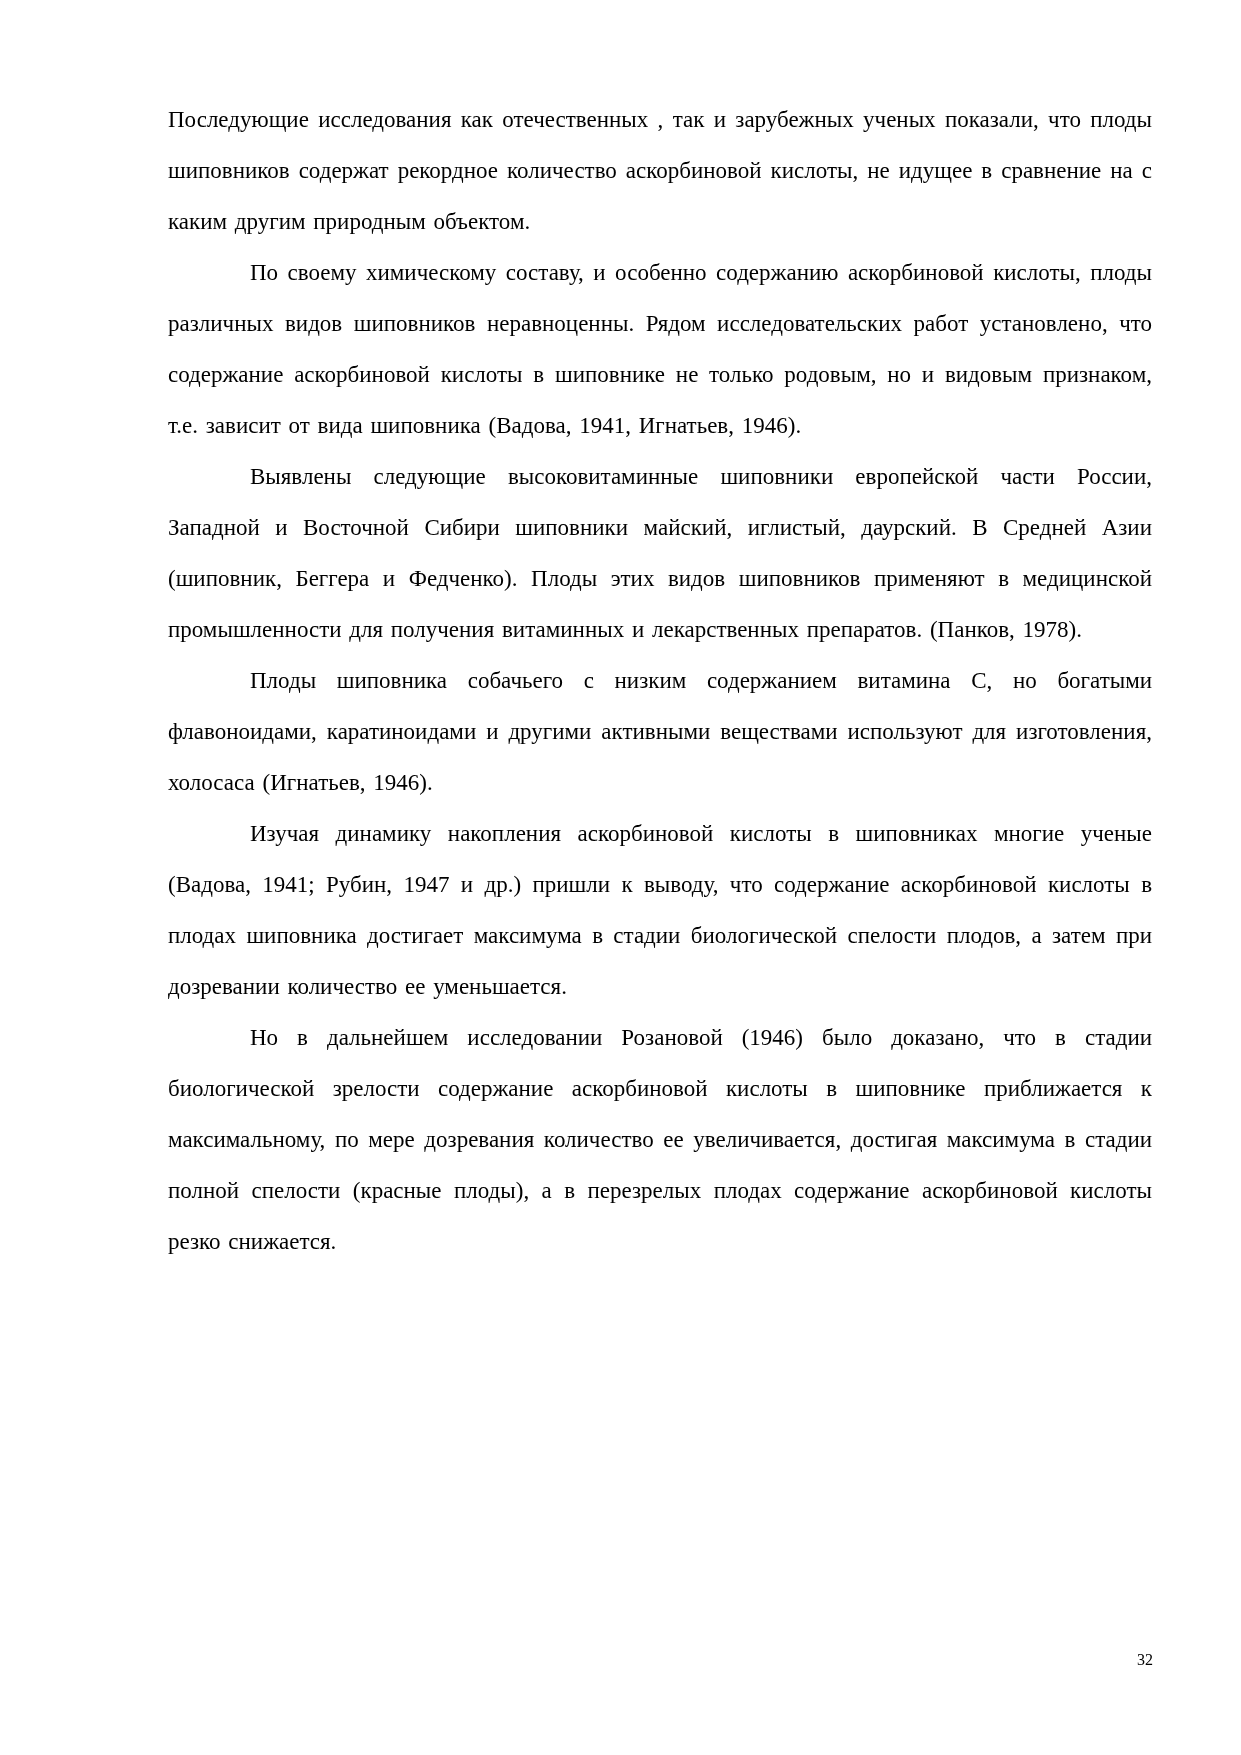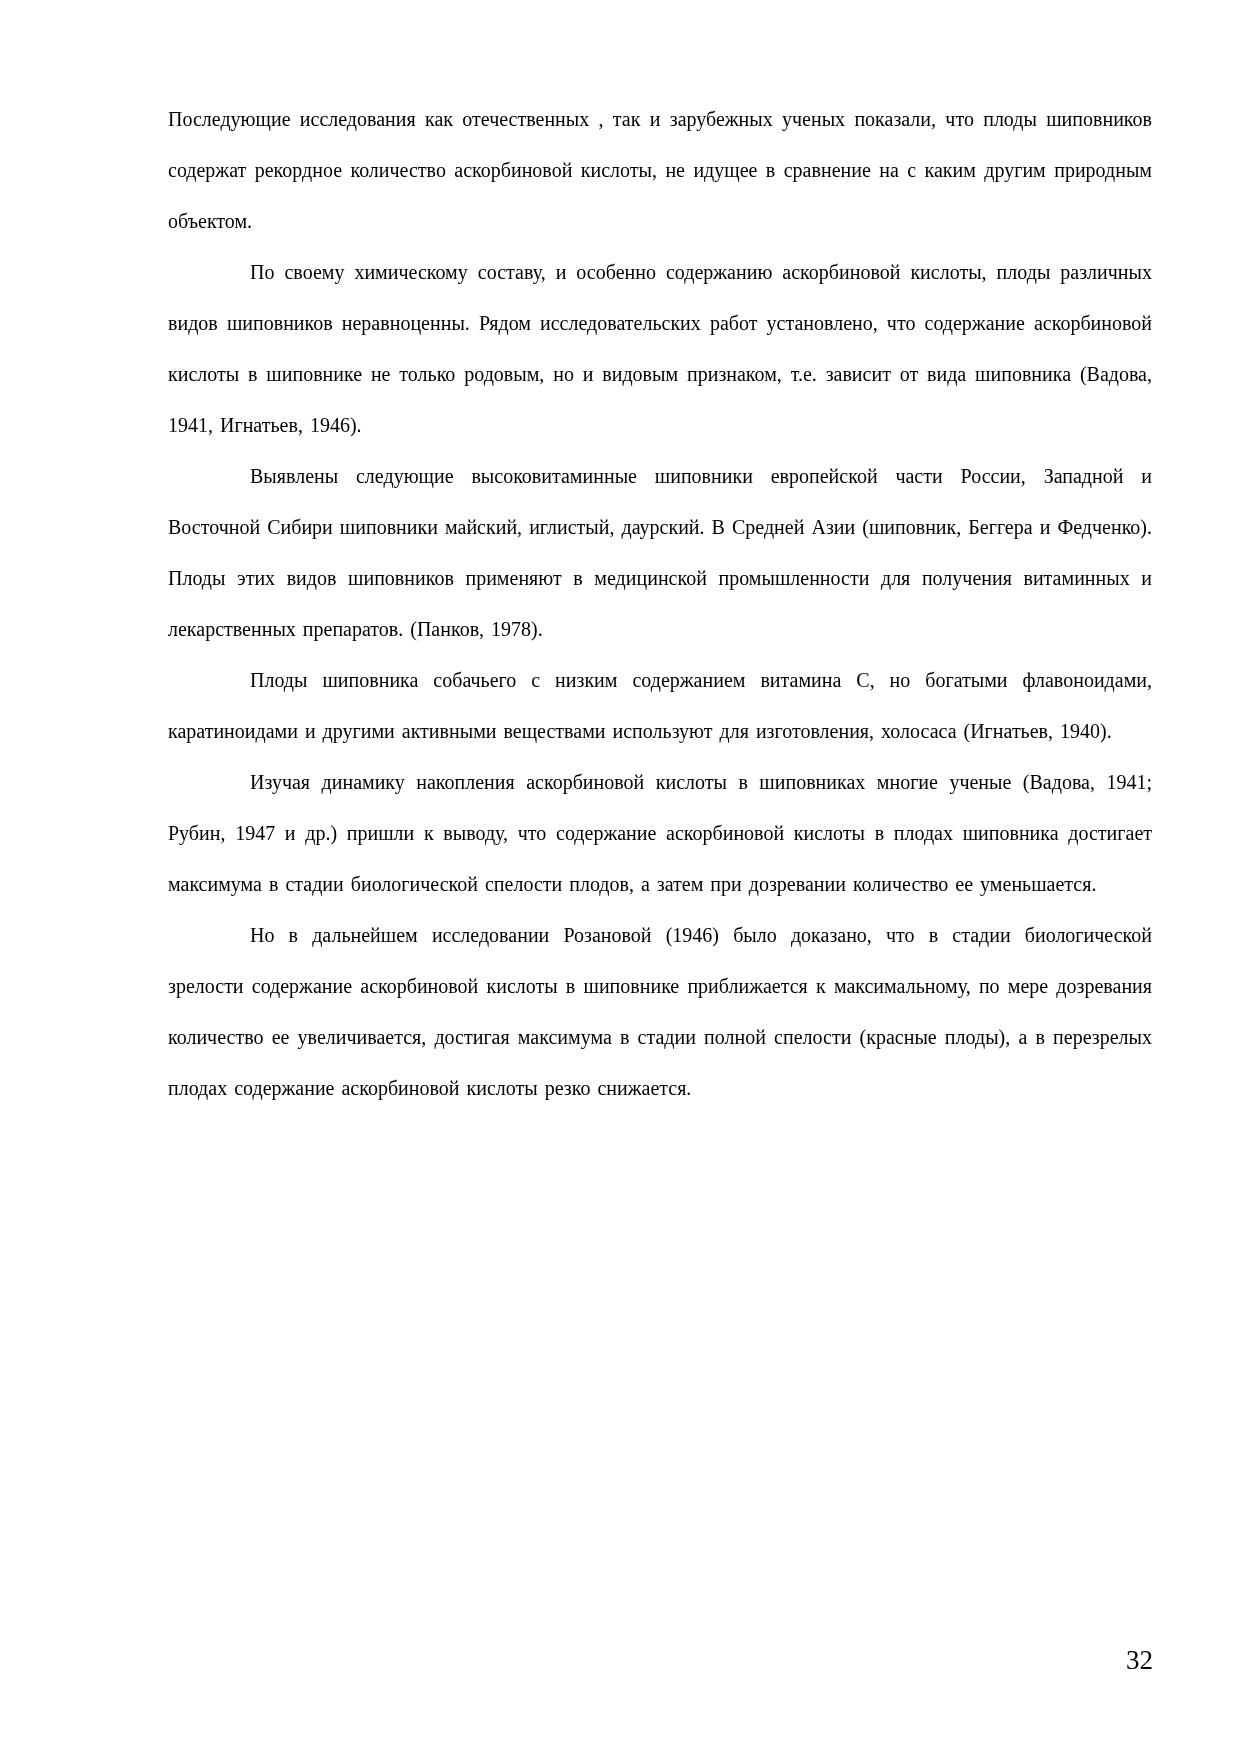--- a/index.html
+++ b/index.html
@@ -17,46 +17,46 @@
     color: #000000;
   }
   .content {
     position: absolute;
     left: 168px;
     top: 94px;
     width: 984px;
   }
   .para {
     margin: 0;
-    font-size: 20px;
+    font-size: 23px;
     line-height: 51px;
     text-align: justify;
     text-indent: 82px;
     color: #000000;
     word-spacing: 2px;
   }
   .para.no-indent {
     text-indent: 0;
   }
   .page-number {
     position: absolute;
     top: 1645px;
     right: 88px;
-    font-size: 27px;
+    font-size: 16px;
     line-height: 30px;
     color: #000000;
   }
 </style>
 </head>
 <body>
 
 <div class="page">
   <main class="content">
     <p class="para no-indent">Последующие исследования как отечественных , так и зарубежных ученых показали, что плоды шиповников содержат рекордное количество аскорбиновой кислоты, не идущее в сравнение на с каким другим природным объектом.</p>
     <p class="para">По своему химическому составу, и особенно содержанию аскорбиновой кислоты, плоды различных видов шиповников неравноценны. Рядом исследовательских работ установлено, что содержание аскорбиновой кислоты в шиповнике не только родовым, но и видовым признаком, т.е. зависит от вида шиповника (Вадова, 1941, Игнатьев, 1946).</p>
     <p class="para">Выявлены следующие высоковитаминные шиповники европейской части России, Западной и Восточной Сибири шиповники майский, иглистый, даурский. В Средней Азии (шиповник, Беггера и Федченко). Плоды этих видов шиповников применяют в медицинской промышленности для получения витаминных и лекарственных препаратов. (Панков, 1978).</p>
-    <p class="para">Плоды шиповника собачьего с низким содержанием витамина С, но богатыми флавоноидами, каратиноидами и другими активными веществами используют для изготовления, холосаса (Игнатьев, 1940).</p>
+    <p class="para">Плоды шиповника собачьего с низким содержанием витамина С, но богатыми флавоноидами, каратиноидами и другими активными веществами используют для изготовления, холосаса (Игнатьев, 1946).</p>
     <p class="para">Изучая динамику накопления аскорбиновой кислоты в шиповниках многие ученые (Вадова, 1941; Рубин, 1947 и др.) пришли к выводу, что содержание аскорбиновой кислоты в плодах шиповника достигает максимума в стадии биологической спелости плодов, а затем при дозревании количество ее уменьшается.</p>
     <p class="para">Но в дальнейшем исследовании Розановой (1946) было доказано, что в стадии биологической зрелости содержание аскорбиновой кислоты в шиповнике приближается к максимальному, по мере дозревания количество ее увеличивается, достигая максимума в стадии полной спелости (красные плоды), а в перезрелых плодах содержание аскорбиновой кислоты резко снижается.</p>
   </main>
 
   <div class="page-number">32</div>
 </div>
 
 </body></html>

